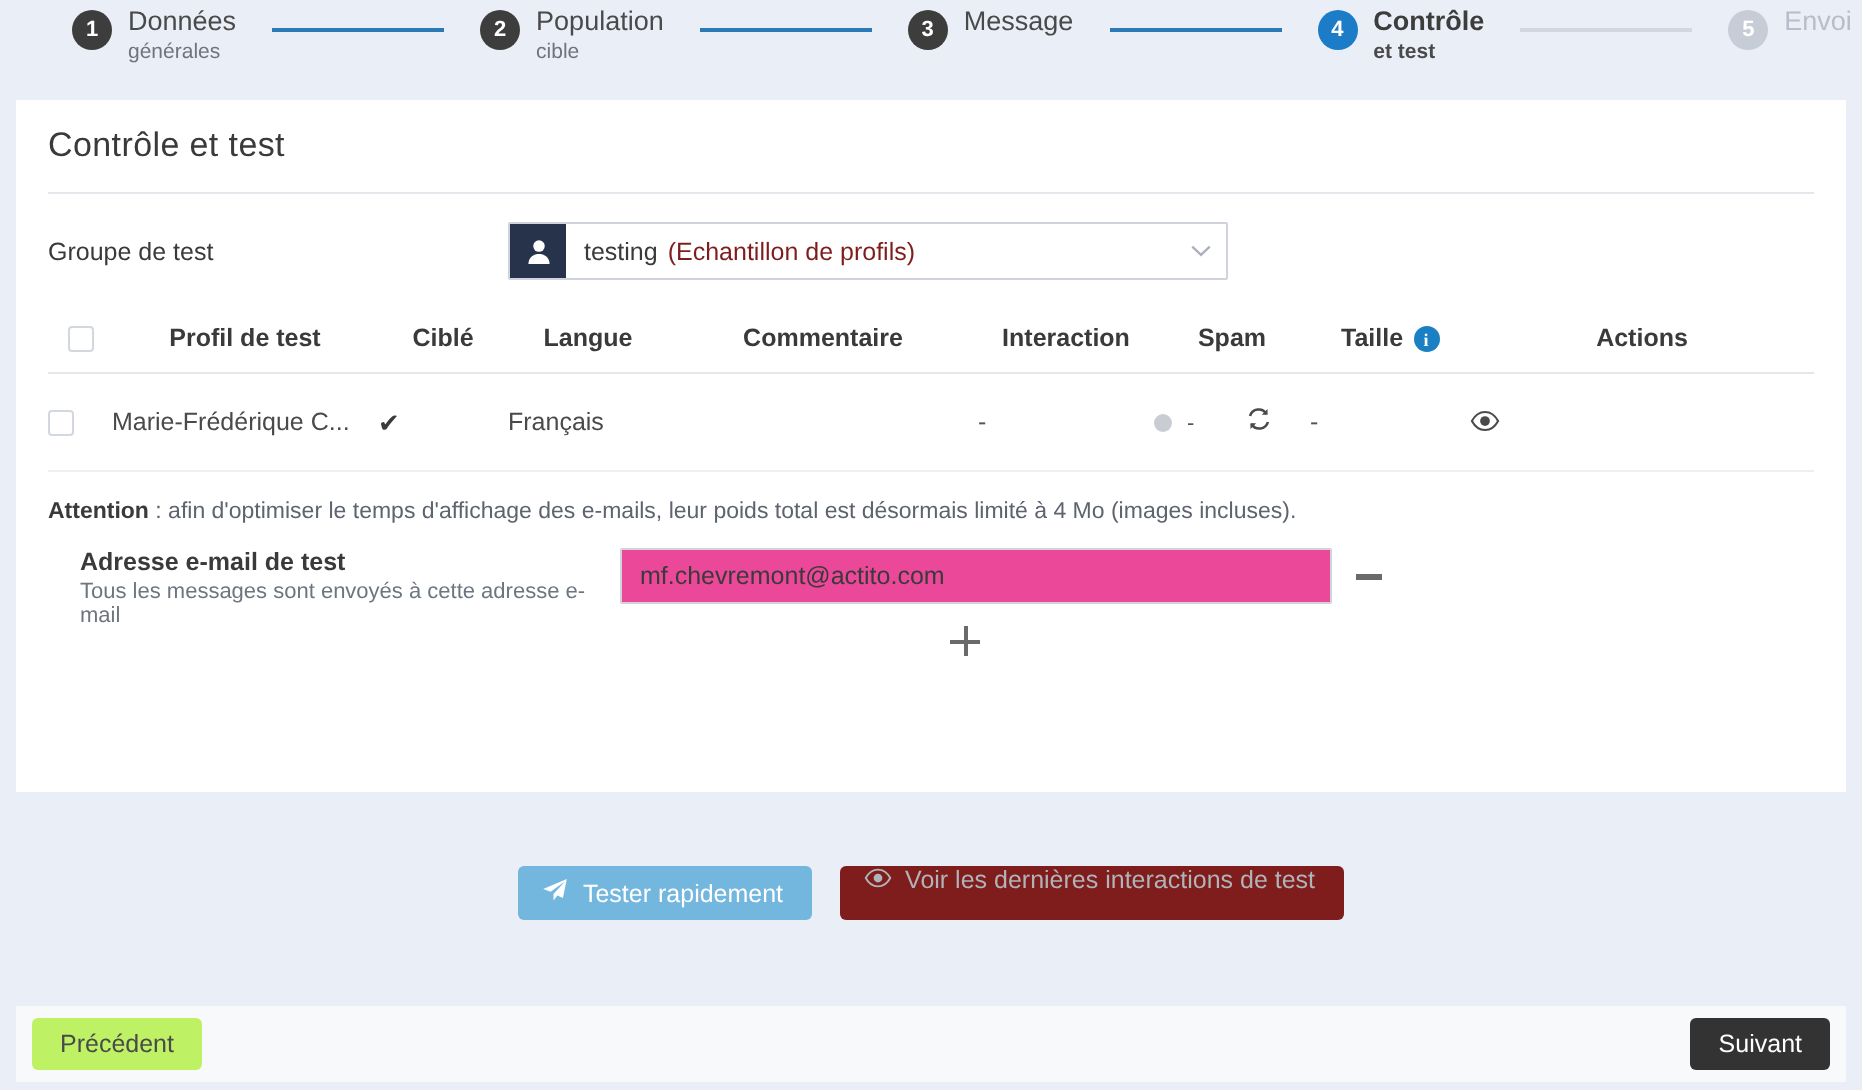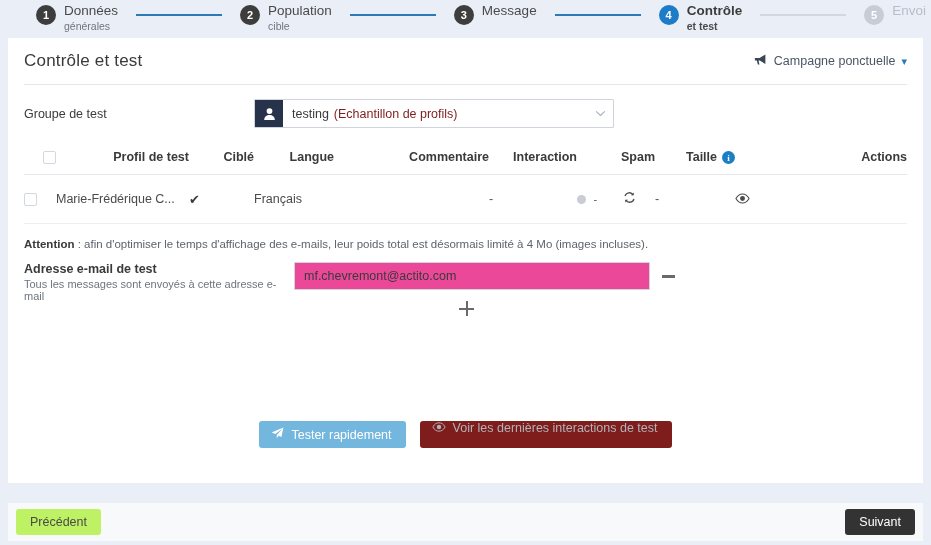--- a/index.html
+++ b/index.html
@@ -34,21 +34,21 @@
   .step.current .step-title { font-weight: bold; color: #3d3d3d; }
   .step.disabled .step-title { color: #b7bec9; }
   .step-sub { font-size: 10.5px; color: #6d757f; margin-top: 1px; }
   .step.current .step-sub { color: #4a4a4a; font-weight: bold; }
   .step.disabled .step-sub { color: #b7bec9; }
   .connector { height: 2px; background: #2b79b5; margin-top: 14px; flex: 0 0 auto; }
   .connector.dim { background: #d2d8e1; }
 
   
   .card {
-    position: absolute; left: 8px; top: 38px; width: 915px; height: 445px;
+    position: absolute; left: 8px; top: 50px; width: 915px; height: 346px;
     background: #ffffff;
   }
   .card-head {
     position: relative; height: 46px;
     display: flex; align-items: center; justify-content: space-between;
     padding: 0 16px 0 16px;
   }
   .card-title { font-size: 17px; color: #3a3a3a; font-weight: normal; letter-spacing:.2px;}
   .campaign {
     display: flex; align-items: center; gap: 6px;
@@ -72,21 +72,21 @@
   .select-text {
     flex: 1; display: flex; align-items: center; gap: 5px;
     padding-left: 9px; font-size: 12.5px; color: #3a3a3a; overflow: hidden; white-space: nowrap;
   }
   .select-text .muted { color: #7f1d1d; }
   .select-caret { width: 26px; display:flex; align-items:center; justify-content:center; color:#aab0ba; }
 
   
   table.tbl { width: 883px; margin: 4px 16px 0 16px; border-collapse: collapse; table-layout: fixed; }
   table.tbl th {
-    text-align: right; font-size: 12.5px; color: #3a3a3a; font-weight: bold;
+    text-align: center; font-size: 12.5px; color: #3a3a3a; font-weight: bold;
     padding: 8px 0 10px 0; border-bottom: 1px solid #e4e7ec;
   }
   table.tbl td {
     font-size: 12.5px; color: #4a4a4a; padding: 16px 0 16px 0;
     border-bottom: 1px solid #eceff3; vertical-align: middle;
   }
   .cbx {
     width: 13px; height: 13px; border: 1px solid #d3d7de; background: #fff;
     border-radius: 2px; display: inline-block; vertical-align: middle; cursor: pointer;
   }
@@ -99,21 +99,21 @@
     font-size: 9px; font-weight: bold; font-family: "Liberation Serif", serif;
     vertical-align: middle; margin-left: 5px;
   }
   .icn { color: #4a4a4a; display:inline-block; vertical-align: middle; cursor: pointer; }
 
   
   .notice { margin: 14px 16px 0 16px; font-size: 11.5px; color: #5d646e; }
   .notice b { color: #3a3a3a; }
 
   .email-block { display: flex; margin: 12px 16px 0 16px; }
-  .email-labels { width: 270px; }
+  .email-labels { width: 270px; margin-left: 16px; }
   .email-lab-main { font-size: 12.5px; color: #3a3a3a; font-weight: bold; }
   .email-lab-sub { font-size: 11px; color: #6d757f; margin-top: 2px; }
   .email-fields { flex: 1; }
   .email-line { display: flex; align-items: center; gap: 12px; }
   .email-input {
     width: 356px; height: 28px; border: 1px solid #cfd4dc; background: #ec4899;
     padding: 0 9px; font-size: 12.5px; color: #3a3a3a;
     font-family: "Liberation Sans", sans-serif; border-radius: 1px; outline: none;
   }
   .minus-btn {
@@ -211,29 +211,20 @@
         <div class="step-title">Envoi</div>
         <div class="step-sub"></div>
       </div>
     </div>
   </div>
 
   <div class="card">
 
     <div class="card-head">
       <div class="card-title">Contrôle et test</div>
-      <div class="campaign">
-        <span>
-          <svg width="14" height="13" viewBox="0 0 16 14" aria-hidden="true">
-            <path d="M1 5.2 L1 8.2 L3.2 8.2 L4.4 12.6 L6.2 12.6 L5.2 8.2 L6.4 8.2 L13 12 L13 1.2 L6.4 5.2 Z" fill="#3a4654"></path>
-          </svg>
-        </span>
-        <span>Campagne ponctuelle</span>
-        <span style="color:#2b79b5;font-size:11px;">▾</span>
-      </div>
     </div>
     <div class="hr"></div>
 
     <div class="row-groupe">
       <div class="lbl-groupe">Groupe de test</div>
       <div class="select-box">
         <div class="select-avatar">
           <svg width="13" height="14" viewBox="0 0 14 15" aria-hidden="true">
             <circle cx="7" cy="4.3" r="3.1" fill="#ffffff"></circle>
             <path d="M1.3 14 C1.3 10.4 4 8.6 7 8.6 C10 8.6 12.7 10.4 12.7 14 Z" fill="#ffffff"></path>

